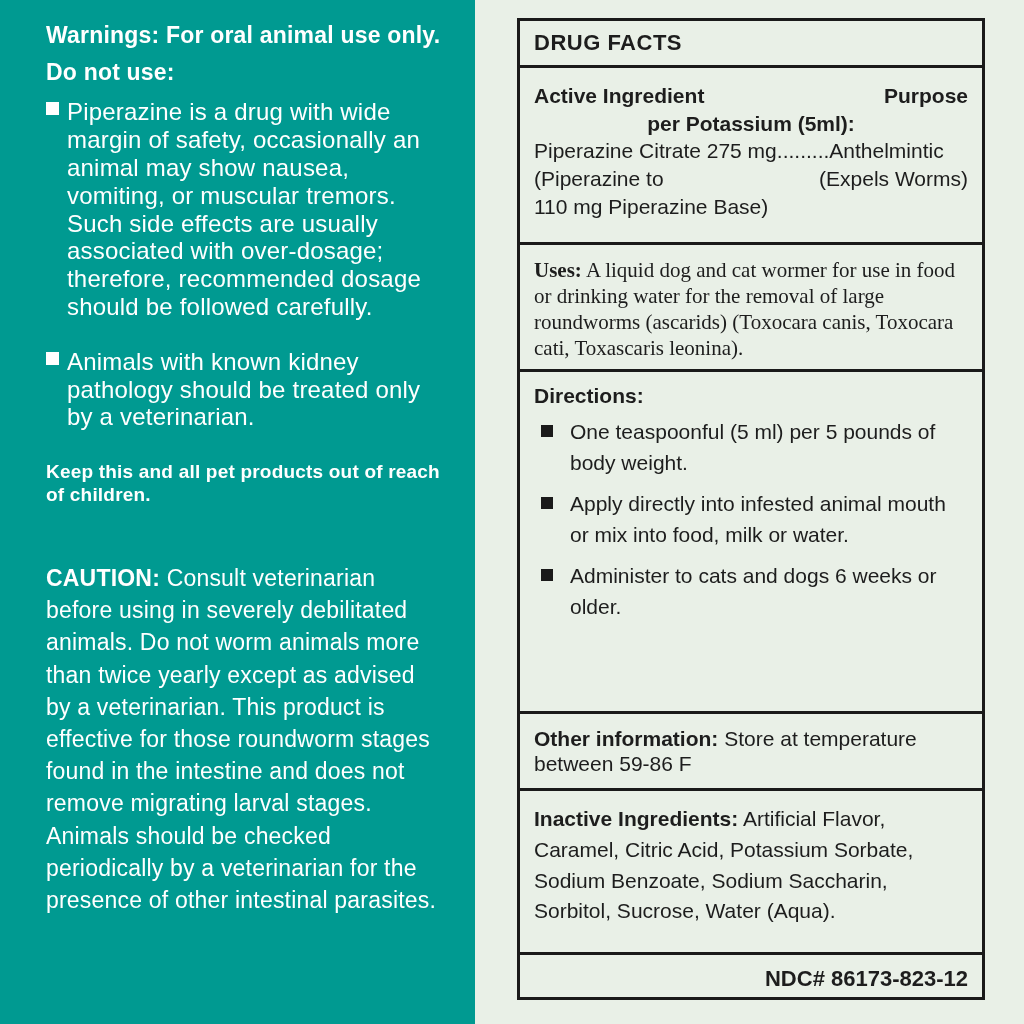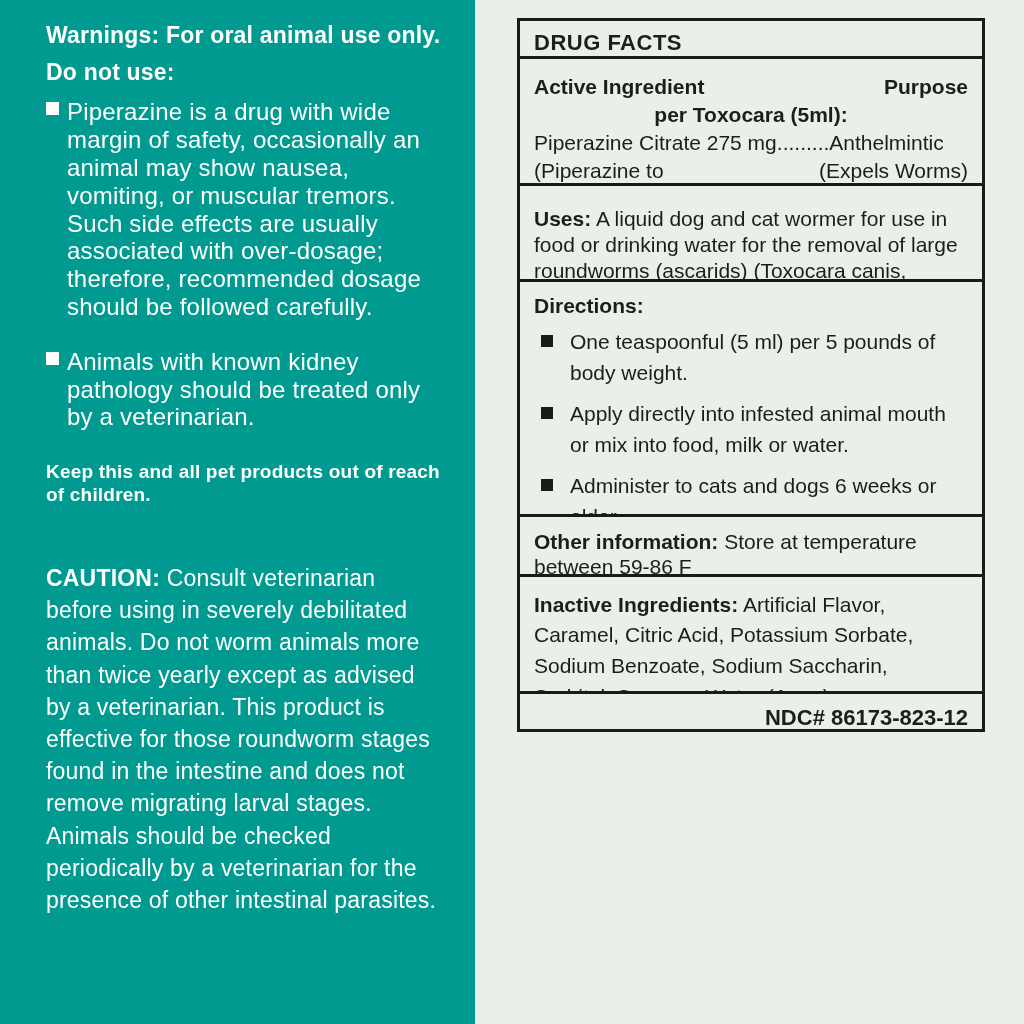--- a/index.html
+++ b/index.html
@@ -44,37 +44,37 @@
   .b{font-weight:bold;text-align:center;}
 
   
   .right-panel{
     flex:1;height:100%;
     background:#e9f0e7;
     box-sizing:border-box;
     padding:18px 0 0 42px;
   }
   .facts-box{
-    width:468px;height:714px;
+    width:468px;height:982px;
     box-sizing:border-box;
     border:3px solid #1a1a1a;
     color:#1d1d1d;
     display:flex;flex-direction:column;
   }
   .sec{
     box-sizing:border-box;
     border-top:3px solid #1a1a1a;
     padding:10px 14px;
     font-size:21px;
     overflow:hidden;
   }
   .sec:first-child{border-top:none;}
   .sec-title{height:44px;font-size:22px;font-weight:bold;letter-spacing:.5px;padding-top:9px;}
   .sec-active{height:178px;line-height:1.32;padding-top:14px;}
-  .sec-uses{height:128px;line-height:1.24;padding-top:20px;}
+  .sec-uses{height:128px;line-height:1.24;padding-top:12px;font-family:Liberation Serif, serif;}
   .sec-directions{height:344px;padding-top:12px;}
   .sec-other{height:78px;line-height:1.22;padding-top:12px;}
   .sec-inactive{height:165px;line-height:1.46;padding-top:13px;}
   .sec-ndc{height:45px;font-weight:bold;text-align:right;padding-top:11px;font-size:22px;}
 
   .row{display:flex;justify-content:space-between;}
   .sec-directions .dir-label{font-weight:bold;margin-bottom:8px;}
   ul.dir-list{list-style:none;margin:0;padding:0;}
   ul.dir-list li{
     position:relative;
@@ -118,21 +118,21 @@
   <div class="right-panel">
     <div class="facts-box">
 
       <div class="sec sec-title">DRUG FACTS</div>
 
       <div class="sec sec-active">
         <div class="row">
           <span class="b">Active Ingredient</span>
           <span class="b">Purpose</span>
         </div>
-        <div class="b">per Toxocara (5ml):</div>
+        <div class="b">per Potassium (5ml):</div>
         <div>Piperazine Citrate 275 mg.........Anthelmintic</div>
         <div class="row">
           <span>(Piperazine to</span>
           <span>(Expels Worms)</span>
         </div>
         <div>110 mg Piperazine Base)</div>
       </div>
 
       <div class="sec sec-uses">
         <span class="b">Uses:</span>

